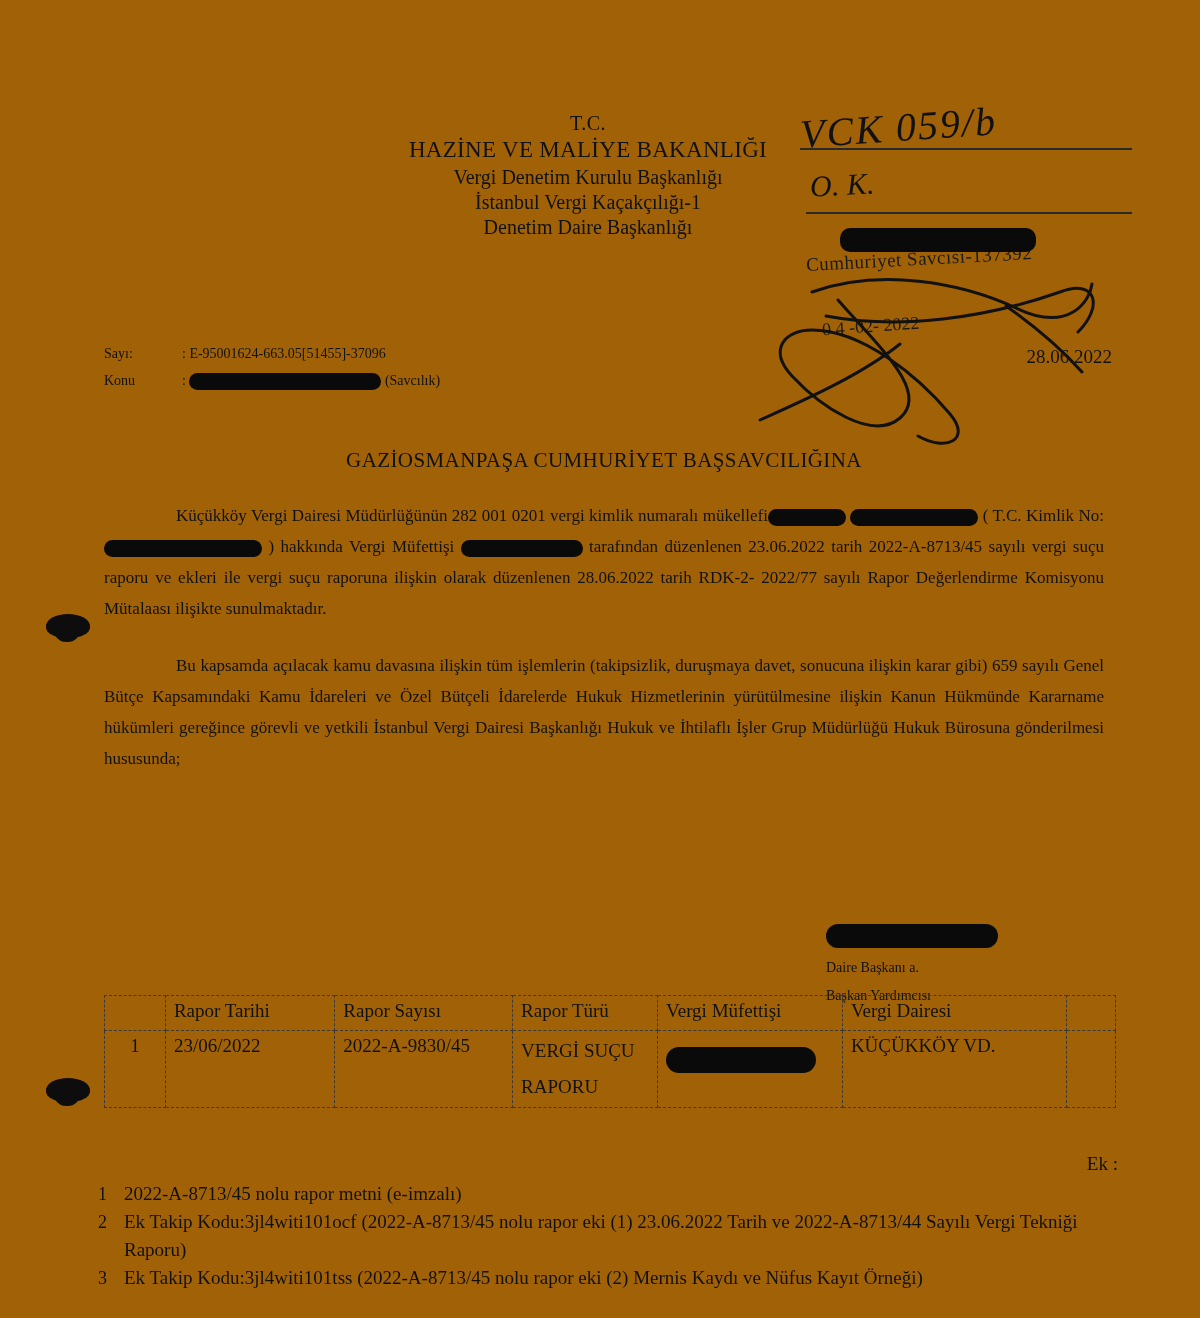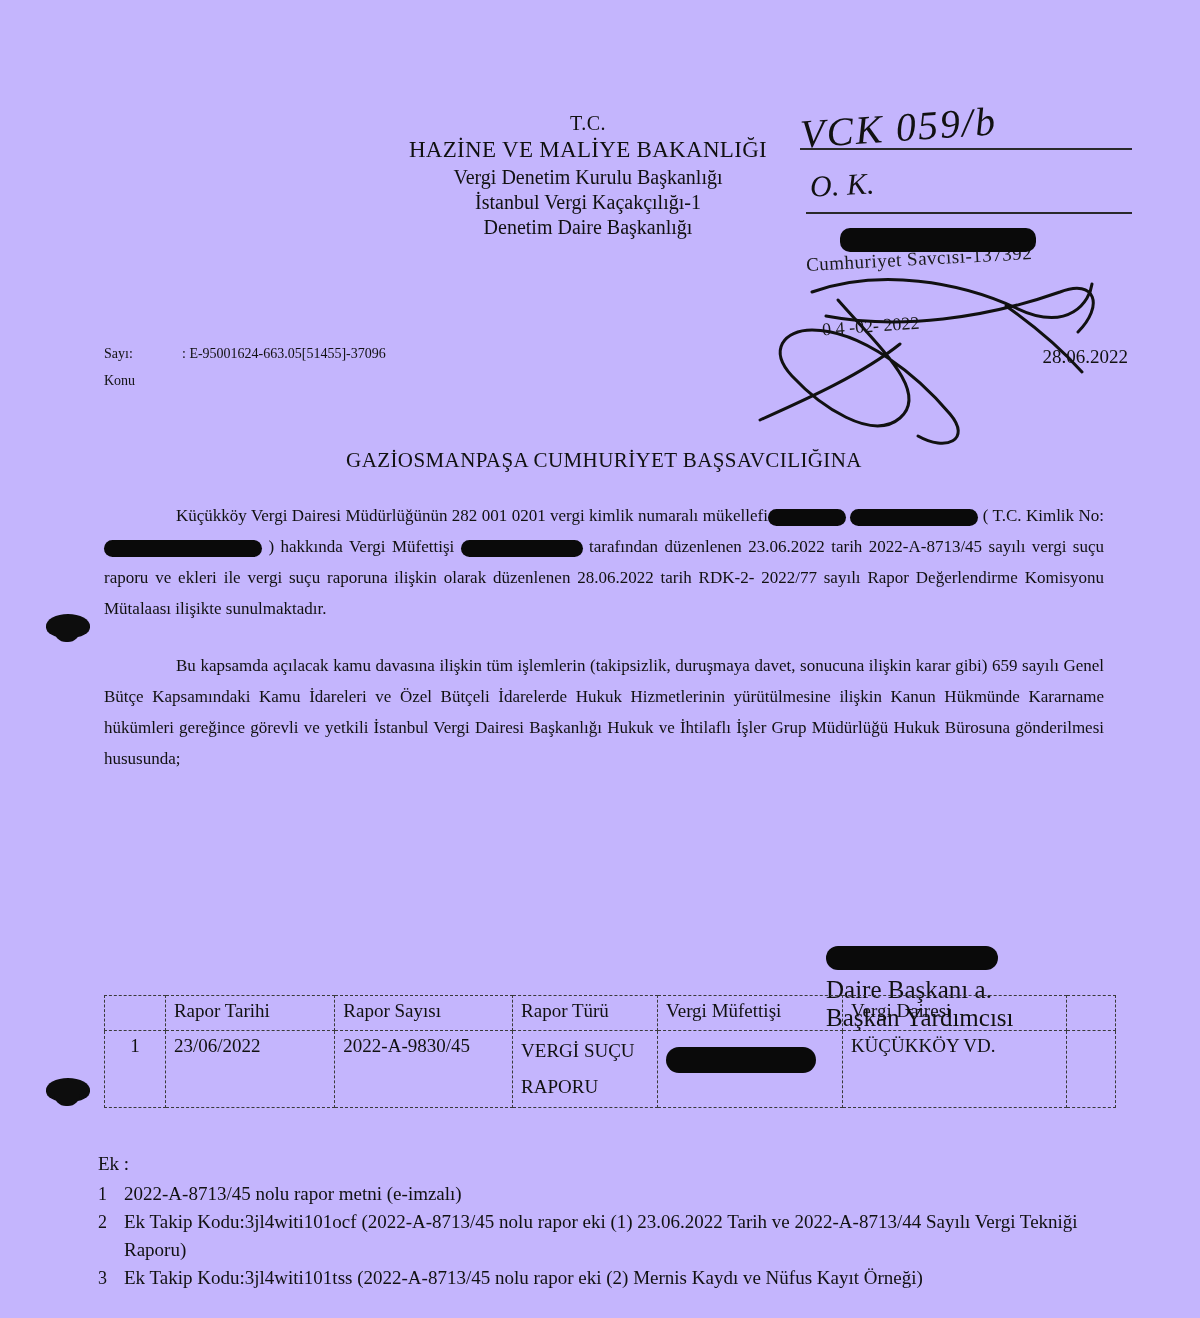--- a/index.html
+++ b/index.html
@@ -11,21 +11,21 @@
     width: 1200px;
     height: 1318px;
     position: relative;
     font-family: "Liberation Serif", serif;
     color: #111;
     overflow: hidden;
   }
   .page {
     position: absolute;
     inset: 0;
-    background: #c4b5fd;
+    background: #a16207;
   }
   
   .redact {
     display: inline-block;
     background: #0a0a0a;
     border-radius: 9px;
     vertical-align: middle;
     height: 17px;
   }
   .blockline {
@@ -65,21 +65,21 @@
     top: 340px;
     font-size: 14px;
     line-height: 27px;
   }
   .meta .row { display: flex; }
   .meta .lbl { width: 78px; }
   .meta .val { white-space: nowrap; }
 
   .date-right {
     position: absolute;
-    right: 72px;
+    right: 88px;
     top: 346px;
     font-size: 19px;
     text-align: center;
   }
 
   
   .addressee {
     position: absolute;
     left: 0;
     top: 448px;
@@ -100,22 +100,22 @@
     line-height: 31px;
     text-align: justify;
   }
   .body p { margin: 0 0 26px 0; text-indent: 72px; }
   .body p.last { margin-bottom: 0; }
 
   
   .sign {
     position: absolute;
     left: 826px;
-    top: 946px;
-    font-size: 25px;
+    top: 924px;
+    font-size: 14px;
     line-height: 28px;
   }
   .sign .namebar {
     display: block;
     width: 172px;
     height: 24px;
     background: #0a0a0a;
     border-radius: 12px;
     margin-bottom: 6px;
   }
@@ -162,21 +162,21 @@
 
   
   .ek {
     position: absolute;
     left: 98px;
     top: 1150px;
     width: 1020px;
     font-size: 19px;
     line-height: 28px;
   }
-  .ek .ek-title { margin-bottom: 2px; }
+  .ek .ek-title { margin-bottom: 2px; text-align: right; }
   .ek .item { position: relative; padding-left: 26px; margin-bottom: 0; }
   .ek .item .mk {
     position: absolute;
     left: 0;
     top: 0;
     font-size: 18px;
   }
 
   
   .hw {
@@ -274,20 +274,25 @@
     </g>
   </svg>
 
   <div class="meta">
     <div class="row">
       <span class="lbl">Sayı:</span>
       <span class="val">: E-95001624-663.05[51455]-37096</span>
     </div>
     <div class="row">
       <span class="lbl">Konu</span>
+      <span class="val">
+        <span>:</span>
+        <span class="redact" style="width:192px;"></span>
+        <span>(Savcılık)</span>
+      </span>
     </div>
   </div>
 
   <div class="date-right">28.06.2022</div>
 
   <div class="addressee">GAZİOSMANPAŞA CUMHURİYET BAŞSAVCILIĞINA</div>
 
   <div class="body">
     <p>
       Küçükköy Vergi Dairesi Müdürlüğünün 282 001 0201 vergi kimlik numaralı mükellefi<span class="redact" style="width:78px;"></span>

